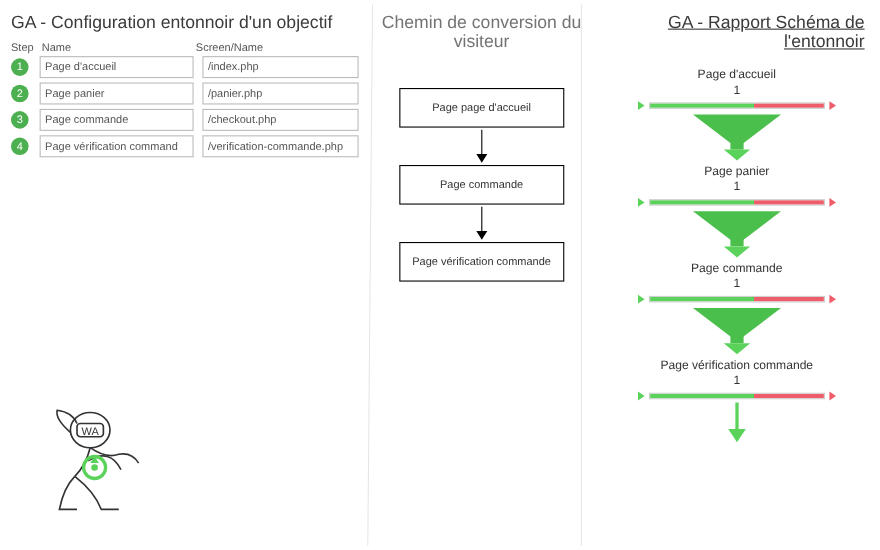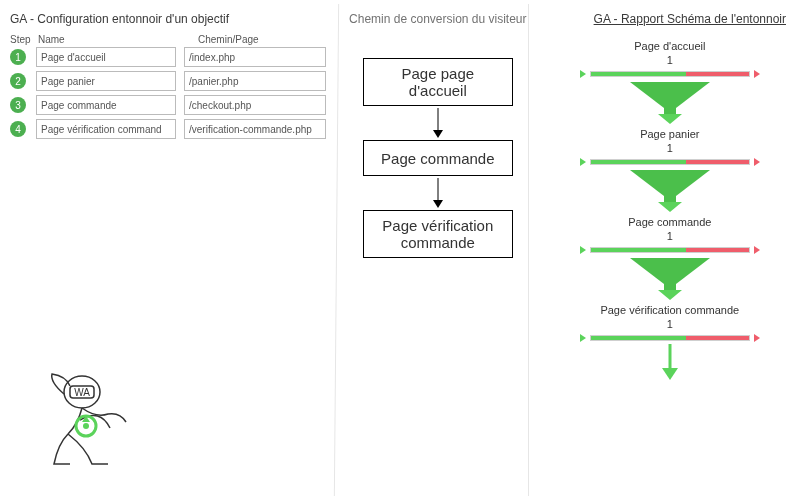--- a/index.html
+++ b/index.html
@@ -14,31 +14,31 @@
     background: #fff;
     position: relative;
   }
   .columns { display: flex; gap: 8px; height: 100%; }
   .col { flex: 1 1 0; position: relative; }
   .col-left  { flex: 1.25; }
   .col-mid   { flex: 0.95; }
   .col-right { flex: 1.10; }
 
   .heading {
-    font-size: 12px;
+    font-size: 16px;
     padding: 4px 0 8px;
     color: #3a3a3a;
   }
   .heading.center { text-align: center; font-weight: 500; color:#737373; }
   .heading.right  { text-align: right; padding-right: 4px; text-decoration: underline; }
 
   
   .cfg-head { display: flex; font-size: 10px; color: #555; margin-bottom: 2px; }
   .cfg-head .c-step  { width: 28px; }
-  .cfg-head .c-name  { width: 160px; }
+  .cfg-head .c-name  { width: 140px; }
   .cfg-head .c-page  { flex: 1; }
 
   .cfg-row { display: flex; align-items: center; margin-bottom: 4px; }
   .step-badge {
     width: 16px; height: 16px; border-radius: 50%;
     background: #4caf50; color: #fff; font-size: 10px;
     display: flex; align-items: center; justify-content: center;
     margin-right: 10px; flex: 0 0 16px;
   }
   .cfg-row input {
@@ -50,21 +50,21 @@
 
   
   .mascot { position: absolute; left: 20px; bottom: 6px; }
 
   
   .flow-wrap { display:flex; flex-direction:column; align-items:center; padding-top: 24px; }
   .flow-box {
     width: 150px; min-height: 36px;
     border: 1px solid #000; background:#fff;
     display:flex; align-items:center; justify-content:center;
-    text-align:center; padding: 6px 8px; font-size: 15px;
+    text-align:center; padding: 6px 8px; font-size: 10px;
   }
   .flow-arrow { height: 34px; display:flex; align-items:center; justify-content:center; }
 
   
   .vsep {
     position:absolute; top:4px; bottom:4px; width:0;
     border-left: 1px solid #e6e6e6;
   }
   .vsep.s1 { left: 42%; transform: rotate(0.5deg); }
   .vsep.s2 { left: 66%; border-left-style: solid; }
@@ -97,21 +97,21 @@
 <div class="vsep s2"></div>
 
 <div class="columns">
 
   <div class="col col-left">
     <div class="heading">GA - Configuration entonnoir d'un objectif</div>
 
     <div class="cfg-head">
       <div class="c-step">Step</div>
       <div class="c-name">Name</div>
-      <div class="c-page">Chemin/Page</div>
+      <div class="c-page">Screen/Name</div>
     </div>
 
     <div class="cfg-row">
       <div class="step-badge">1</div>
       <input class="in-name" value="Page d'accueil" style="">
       <input class="in-page" value="/index.php" style="">
     </div>
     <div class="cfg-row">
       <div class="step-badge">2</div>
       <input class="in-name" value="Page panier" style="">

